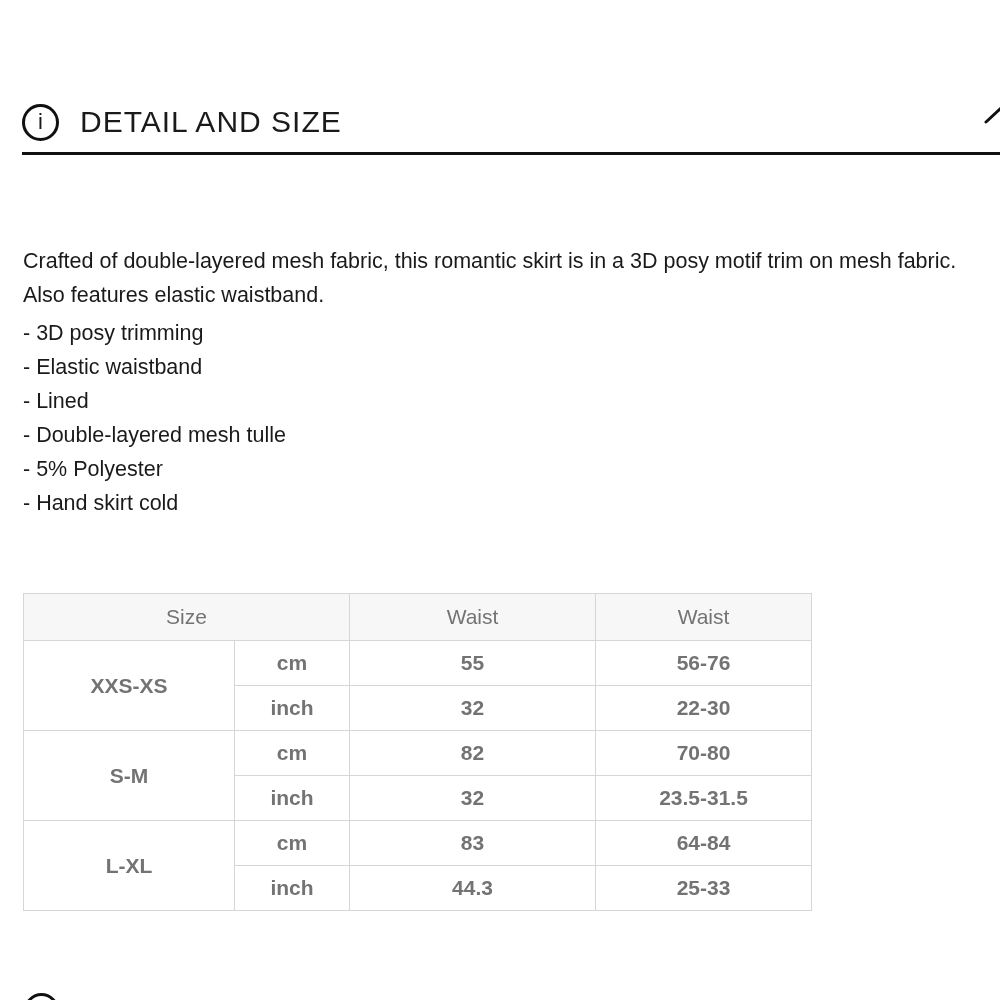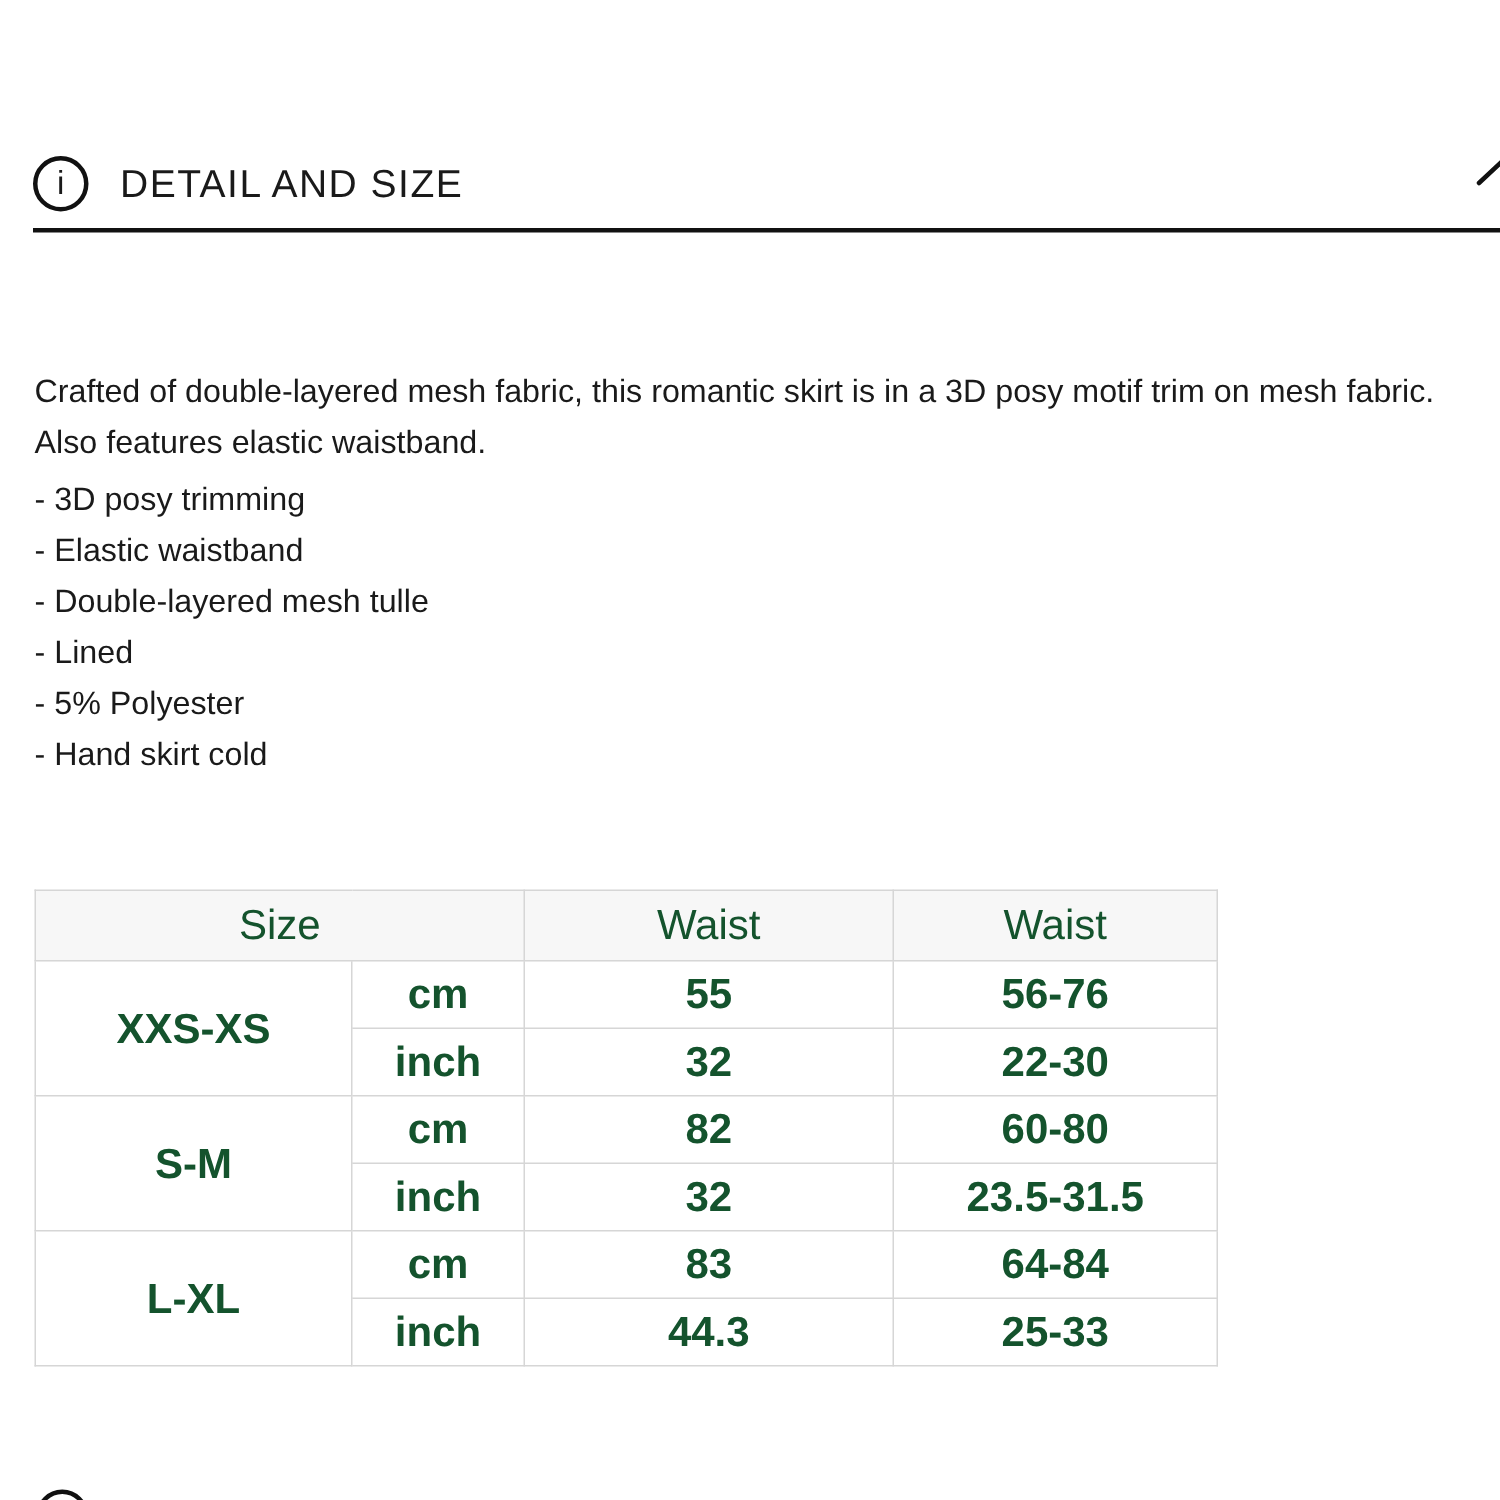--- a/index.html
+++ b/index.html
@@ -34,21 +34,21 @@
     display: flex;
     align-items: center;
     justify-content: center;
     font-size: 22px;
     font-weight: 500;
     line-height: 1;
     flex: 0 0 auto;
     padding-bottom: 1px;
   }
   .section-title {
-    font-size: 26px;
+    font-size: 30px;
     font-weight: 500;
     letter-spacing: 1px;
     white-space: nowrap;
   }
   .chevron-up {
     position: absolute;
     left: 984px;
     top: 105px;
   }
 
@@ -74,22 +74,22 @@
   }
 
   
   .size-table {
     position: absolute;
     left: 23px;
     top: 593px;
     width: 788px;
     border-collapse: collapse;
     table-layout: fixed;
-    font-size: 28px;
-    color: #14532d;
+    font-size: 21px;
+    color: #737373;
   }
   .size-table th, .size-table td {
     border: 1px solid #d6d6d6;
     text-align: center;
     vertical-align: middle;
     padding: 0;
     font-weight: 400;
   }
   .size-table thead th {
     background: #f7f7f7;
@@ -121,22 +121,22 @@
     <svg width="34" height="20" viewBox="0 0 34 20">
       <polyline points="2,17 17,3 32,17" fill="none" stroke="#111111" stroke-width="3" stroke-linecap="round"></polyline>
     </svg>
   </span>
 
   <p class="description">Crafted of double-layered mesh fabric, this romantic skirt is in a 3D posy motif trim on mesh fabric. Also features elastic waistband.</p>
 
   <ul class="feature-list">
     <li>- 3D posy trimming</li>
     <li>- Elastic waistband</li>
+    <li>- Lined</li>
     <li>- Double-layered mesh tulle</li>
-    <li>- Lined</li>
     <li>- 5% Polyester</li>
     <li>- Hand skirt cold</li>
   </ul>
 
   <table class="size-table">
     <colgroup>
       <col style="width:211px">
       <col style="width:115px">
       <col style="width:246px">
       <col style="width:216px">
@@ -157,21 +157,21 @@
       </tr>
       <tr>
         <td>inch</td>
         <td>32</td>
         <td>22-30</td>
       </tr>
       <tr>
         <td rowspan="2">S-M</td>
         <td>cm</td>
         <td>82</td>
-        <td>60-80</td>
+        <td>70-80</td>
       </tr>
       <tr>
         <td>inch</td>
         <td>32</td>
         <td>23.5-31.5</td>
       </tr>
       <tr>
         <td rowspan="2">L-XL</td>
         <td>cm</td>
         <td>83</td>

